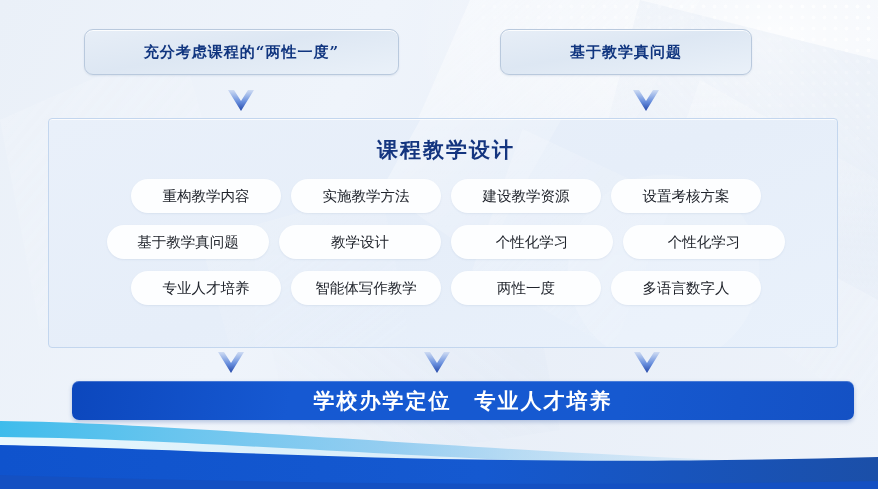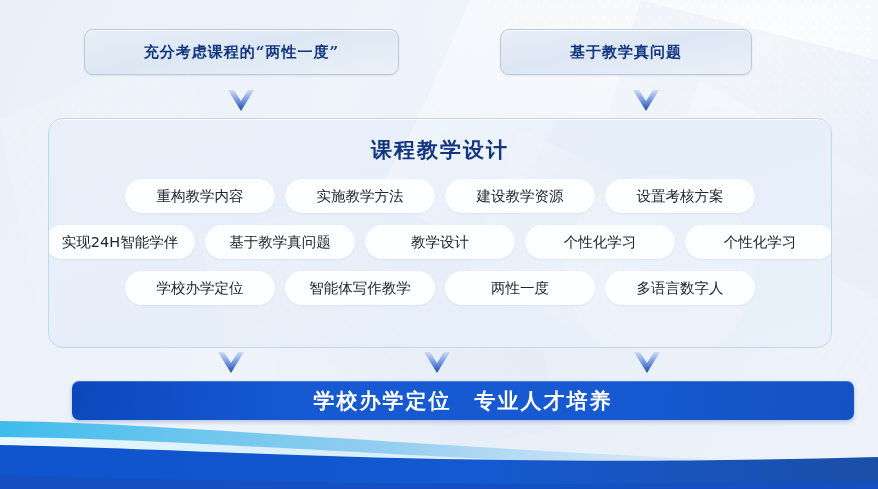--- a/index.html
+++ b/index.html
@@ -38,24 +38,25 @@
   #hdr1{left:84px;top:29px;width:313px;}
   #hdr2{left:500px;top:29px;width:250px;}
 
   
   .arrow{position:absolute;width:26px;height:22px;}
   .arrow svg{display:block;width:26px;height:22px;}
 
   
   .panel{
     position:absolute;left:48px;top:118px;width:782px;height:228px;
-    border:1px solid #c3d6ee;border-radius:15px;
+    border:1px solid #c3d6ee;border-radius:4px;
     background:linear-gradient(160deg,#e9f0fa 0%,#e6eef9 50%,#e9f1fb 100%);
     box-shadow:inset 0 1px 0 rgba(255,255,255,.8);
     overflow:hidden;
+    padding-left:6px;
   }
   .panel-deco{position:absolute;inset:0;pointer-events:none;opacity:.55;}
   .panel-title{
     position:relative;text-align:center;margin-top:17px;
     color:#14357f;font-weight:bold;font-size:21px;letter-spacing:2px;
     font-family:"DejaVu Serif","Liberation Serif",serif;
   }
   .rows{position:relative;margin-top:15px;}
   .row{display:flex;justify-content:center;gap:10px;margin-bottom:12px;}
   .pill{
@@ -158,28 +159,27 @@
     <div class="panel-title">课程教学设计</div>
 
     <div class="rows">
       <div class="row">
         <div class="pill w1">重构教学内容</div>
         <div class="pill w1">实施教学方法</div>
         <div class="pill w1">建设教学资源</div>
         <div class="pill w1">设置考核方案</div>
       </div>
       <div class="row">
-        <div class="pill w2">实现24H智能学伴</div>
         <div class="pill w2">基于教学真问题</div>
         <div class="pill w2">教学设计</div>
         <div class="pill w2">个性化学习</div>
         <div class="pill w2">个性化学习</div>
       </div>
       <div class="row">
-        <div class="pill w3">学校办学定位</div>
+        <div class="pill w3">专业人才培养</div>
         <div class="pill w3">智能体写作教学</div>
         <div class="pill w3">两性一度</div>
         <div class="pill w3">多语言数字人</div>
       </div>
     </div>
   </div>
 
   <div class="arrow" style="left:218px;top:352px;">
     <svg viewBox="0 0 26 22">
         <defs>

